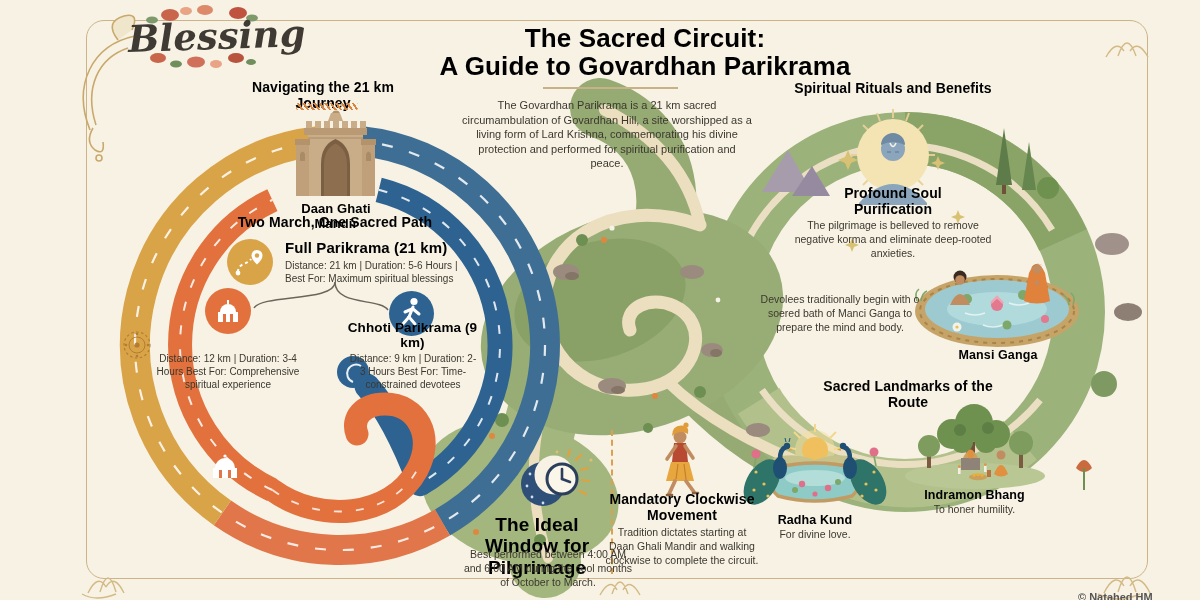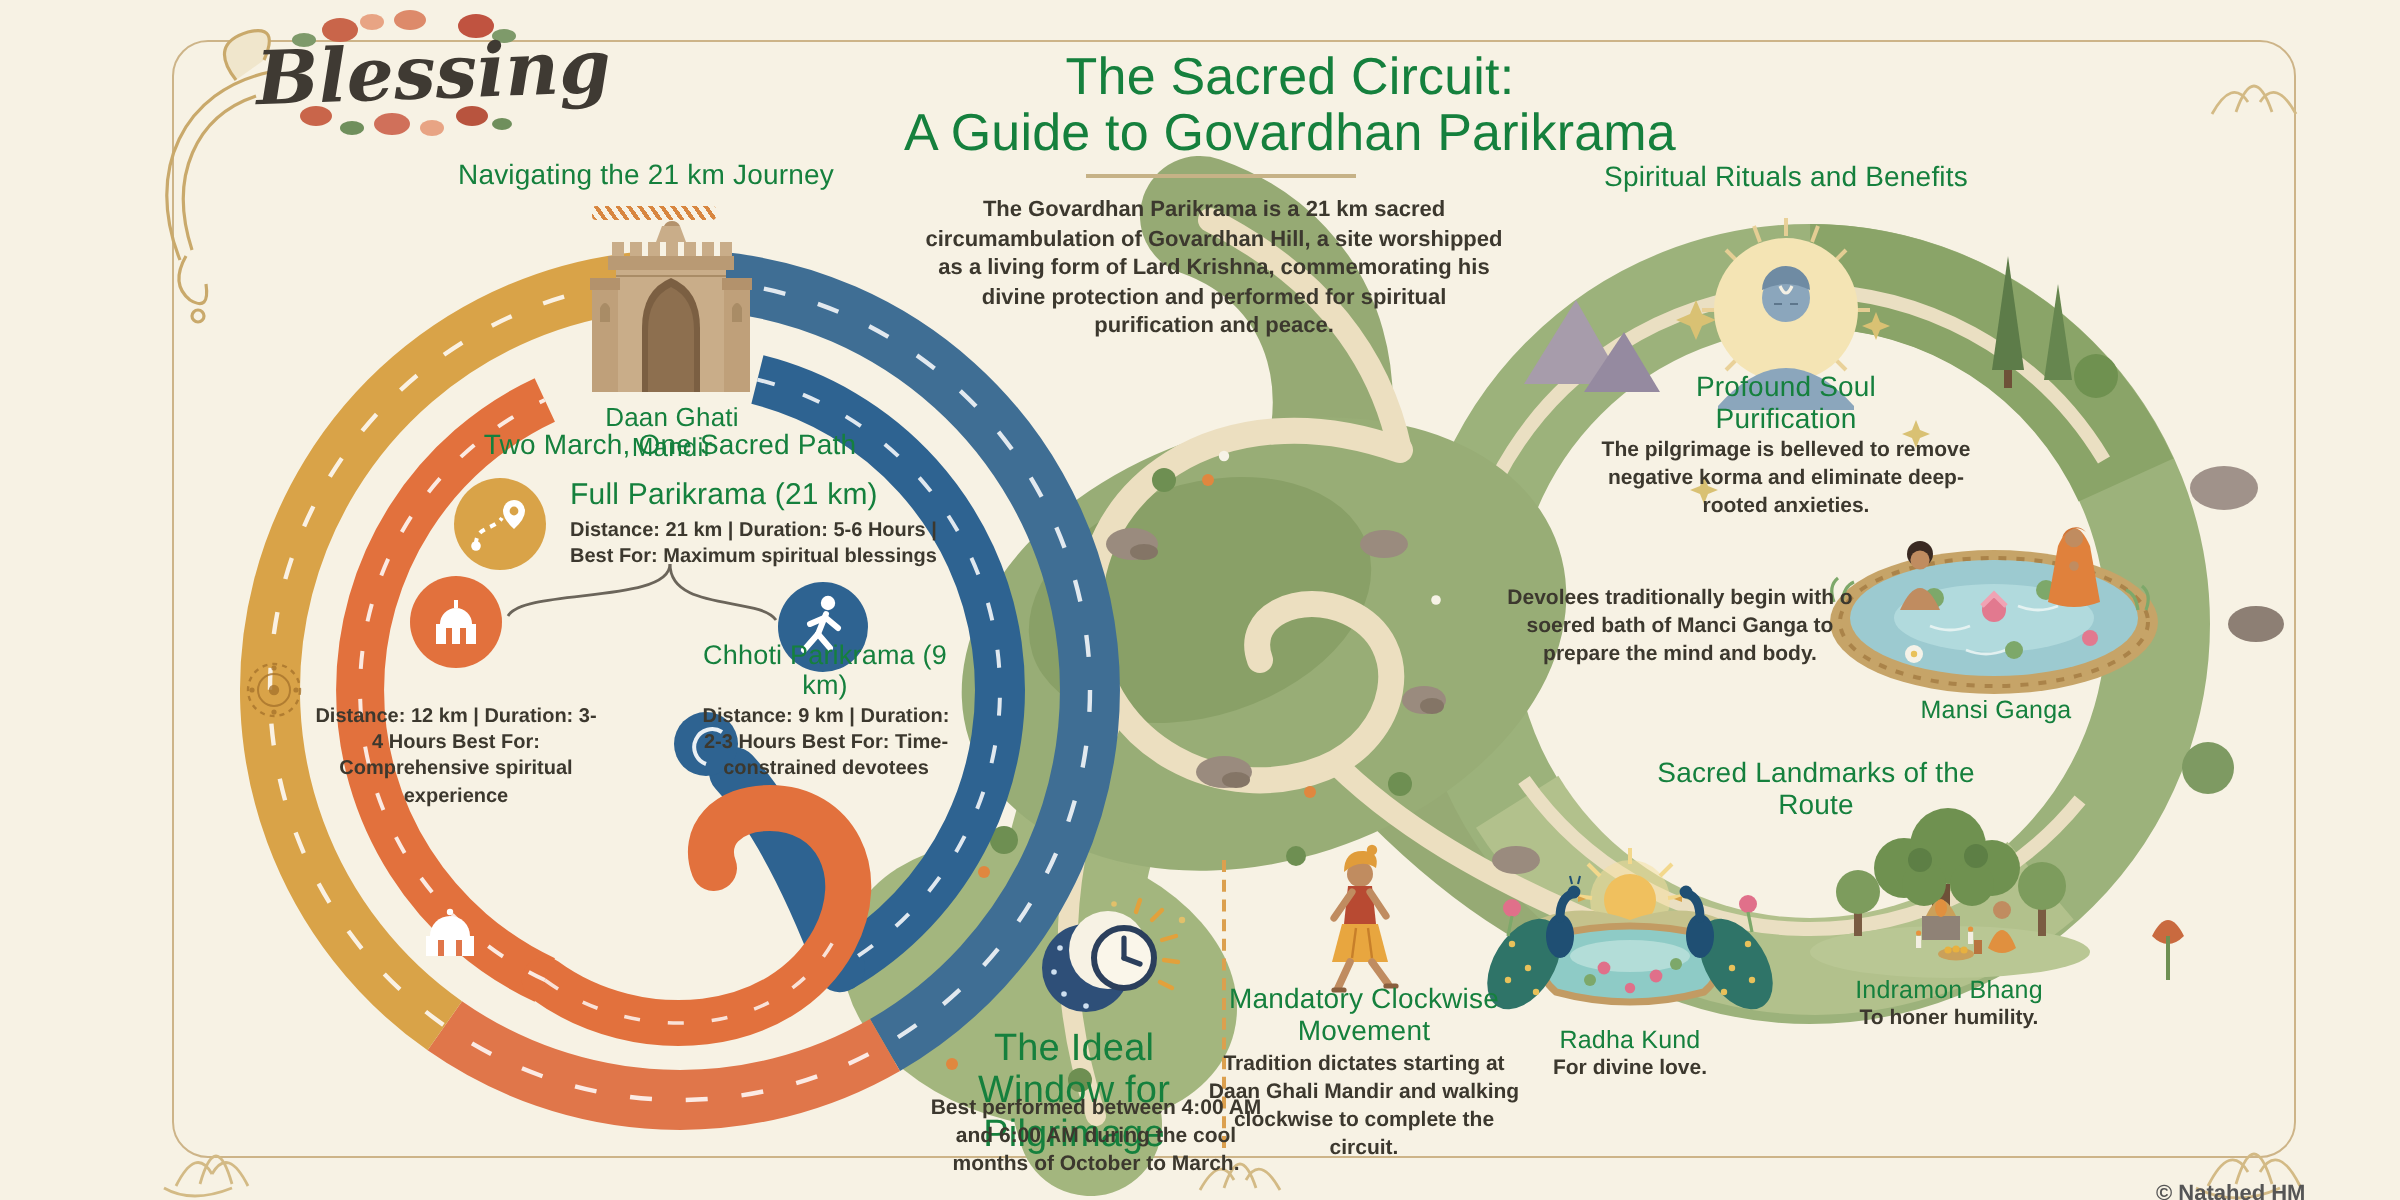--- a/index.html
+++ b/index.html
@@ -1,20 +1,20 @@
 <!DOCTYPE html>
 <html><head>
 <meta charset="utf-8">
 <style>
   html,body{margin:0;padding:0}
   body{width:1200px;height:600px;overflow:hidden;background:#f7f2e4;font-family:"Liberation Sans",sans-serif}
   #stage{position:relative;width:1200px;height:600px;background:#f7f2e4;overflow:hidden}
   .abs{position:absolute}
-  .hd{font-weight:400;color:#15803d;line-height:1.12;letter-spacing:.1px}
-  .bd{font-weight:700;color:#3c382e;line-height:1.32}
+  .hd{font-weight:700;color:#000000;line-height:1.12;letter-spacing:.1px}
+  .bd{font-weight:400;color:#3c382e;line-height:1.32}
   .ctr{text-align:center}
   .script{font-family:"DejaVu Serif",serif;font-style:italic;font-weight:700;color:#3f3a33}
   svg{display:block;overflow:visible}
   .frame{border:1.3px solid #cdb488;border-radius:18px}
   .hatch{background:repeating-linear-gradient(55deg,#d8863f 0 2px,rgba(0,0,0,0) 2px 4.5px)}
   .divider-v{border-left:2px dashed #dca04e}
 </style>
 </head>
 <body>
 

